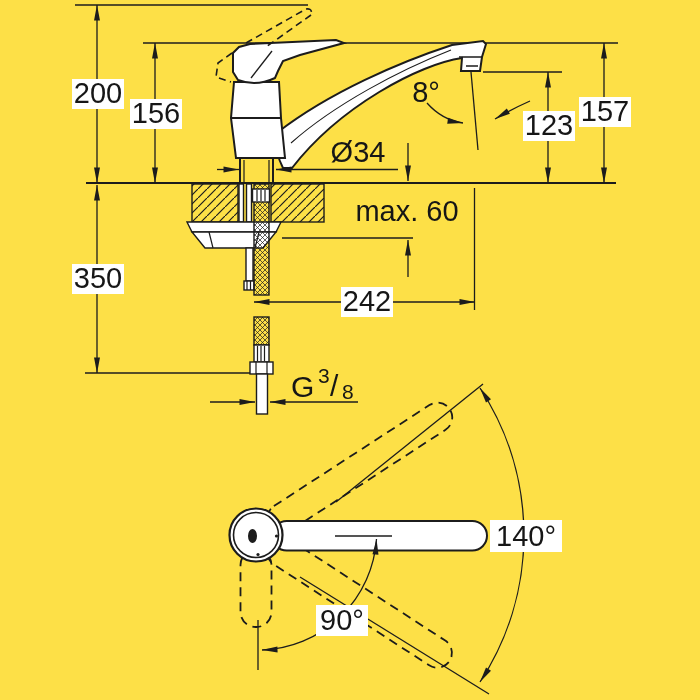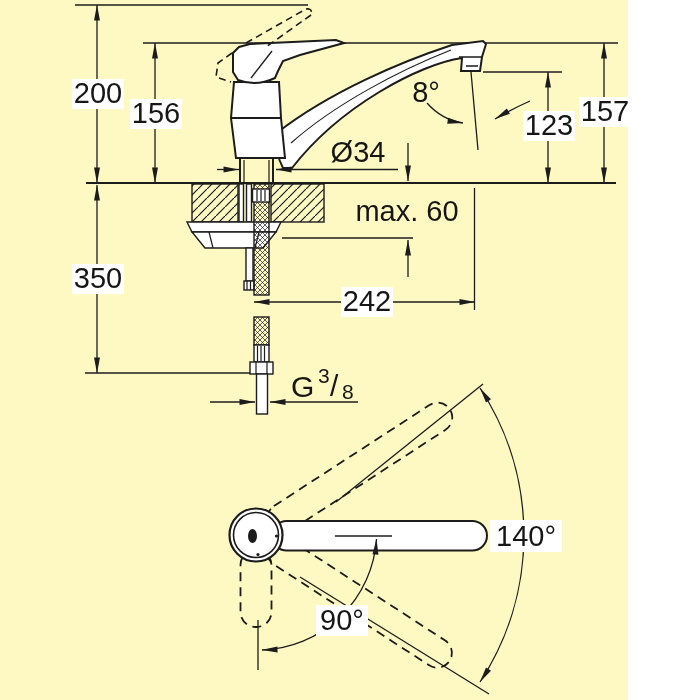--- a/index.html
+++ b/index.html
@@ -1,16 +1,16 @@
 <!DOCTYPE html>
 <html><head>
 <meta charset="utf-8">
 <style>
   html,body { margin:0; padding:0; background:#fff; }
-  .stage { position:relative; width:628px; height:700px; background:#fef9c3; overflow:hidden; }
+  .stage { position:relative; width:700px; height:700px; background:#fde047; overflow:hidden; }
   svg { display:block; }
   svg line, svg path, svg rect, svg circle, svg ellipse {
     stroke:#1c1c1c; fill:none; stroke-linecap:butt; stroke-linejoin:miter;
   }
   .obj   { stroke-width:2;   fill:#fff; }
   .objln { stroke-width:2; }
   .thin  { stroke-width:1.3; }
   .acc   { stroke-width:1.1; }
   .dim   { stroke-width:1.3; marker-start:url(#arr); marker-end:url(#arr); }
   .dime  { stroke-width:1.3; marker-end:url(#arr); }

